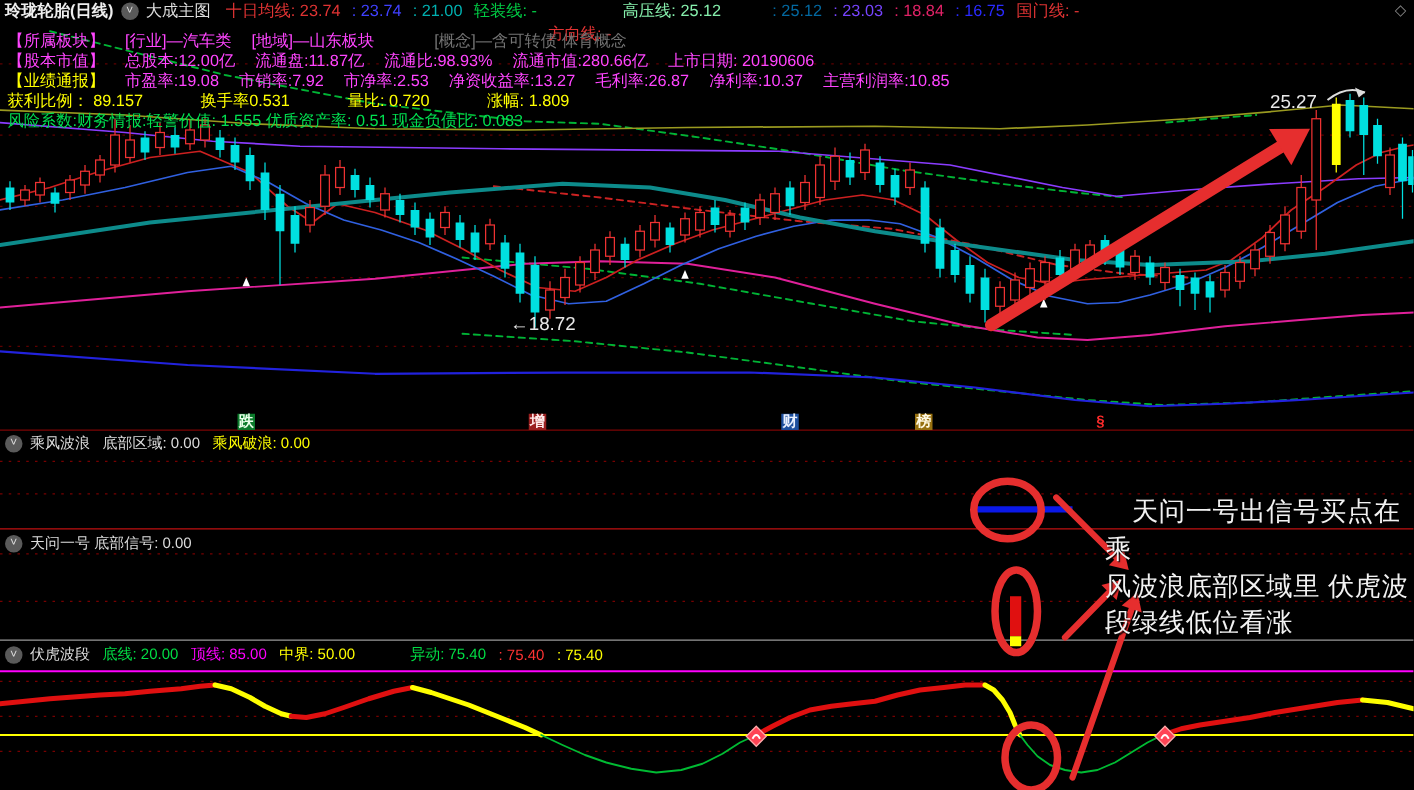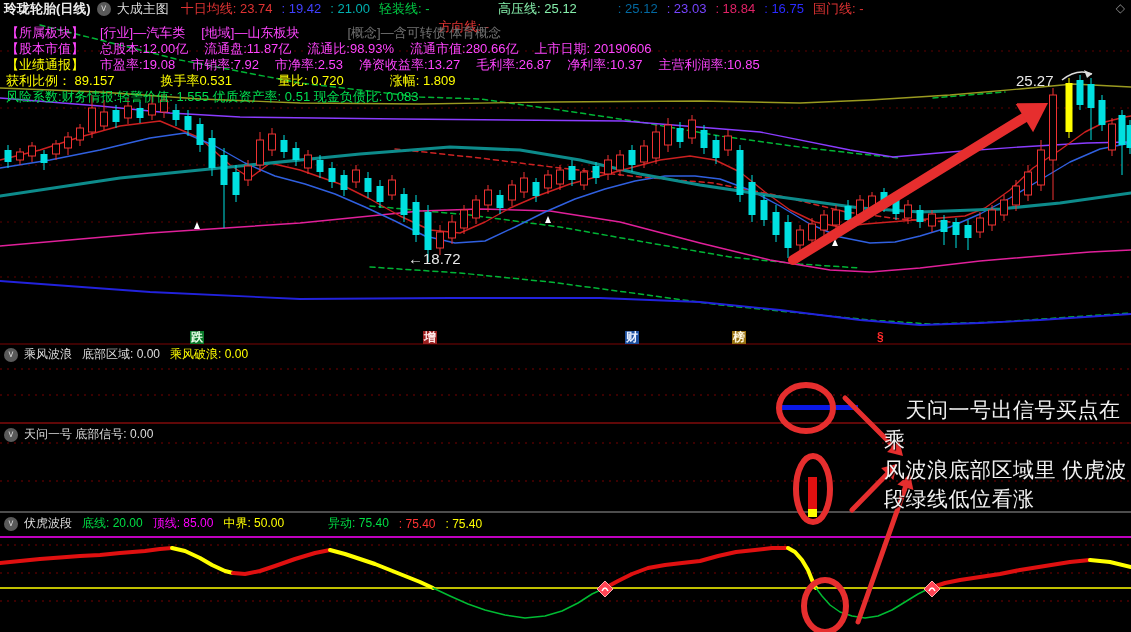--- a/index.html
+++ b/index.html
@@ -282,21 +282,21 @@
     <polygon points="897,464 893.2859710409815,479.95167667963375 881.133792606034,468.06367603675034" fill="#e62e2e"></polygon>
     <line x1="858" y1="622" x2="905.3591960698242" y2="487.20844195511586" stroke="#e62e2e" stroke-width="5" stroke-linecap="round"></line>
     <polygon points="910,474 913.3786072568588,490.0260729127226 897.3397848827896,484.3908109975091" fill="#e62e2e"></polygon>
   </svg>
 
 <div id="topbar">
   <span class="stock">玲珑轮胎(日线)</span>
   <span class="chev">˅</span>
   <span class="layout">大成主图</span>
 <span class="seg" style="color: rgb(224, 51, 51);">十日均线: 23.74</span>
-    <span class="seg" style="color: rgb(64, 64, 255);">: 19.42</span>
+    <span class="seg" style="color: rgb(64, 64, 255);">: 23.74</span>
     <span class="seg" style="color: rgb(0, 176, 176);">: 21.00</span>
     <span class="seg" style="color: rgb(0, 204, 68);">轻装线: -</span>
     <span class="seg" style="color: rgb(224, 51, 51); margin-top: 36px;">方向线: -</span>
     <span class="seg" style="color: #86efac;">高压线: 25.12</span>
     <span class="seg" style="color: #0369a1; margin-left: 32px;">: 25.12</span>
     <span class="seg" style="color: rgb(119, 68, 255);">: 23.03</span>
     <span class="seg" style="color: rgb(224, 34, 102);">: 18.84</span>
     <span class="seg" style="color: rgb(42, 42, 255);">: 16.75</span>
     <span class="seg" style="color: rgb(224, 51, 51);">国门线: -</span>
   </div>

